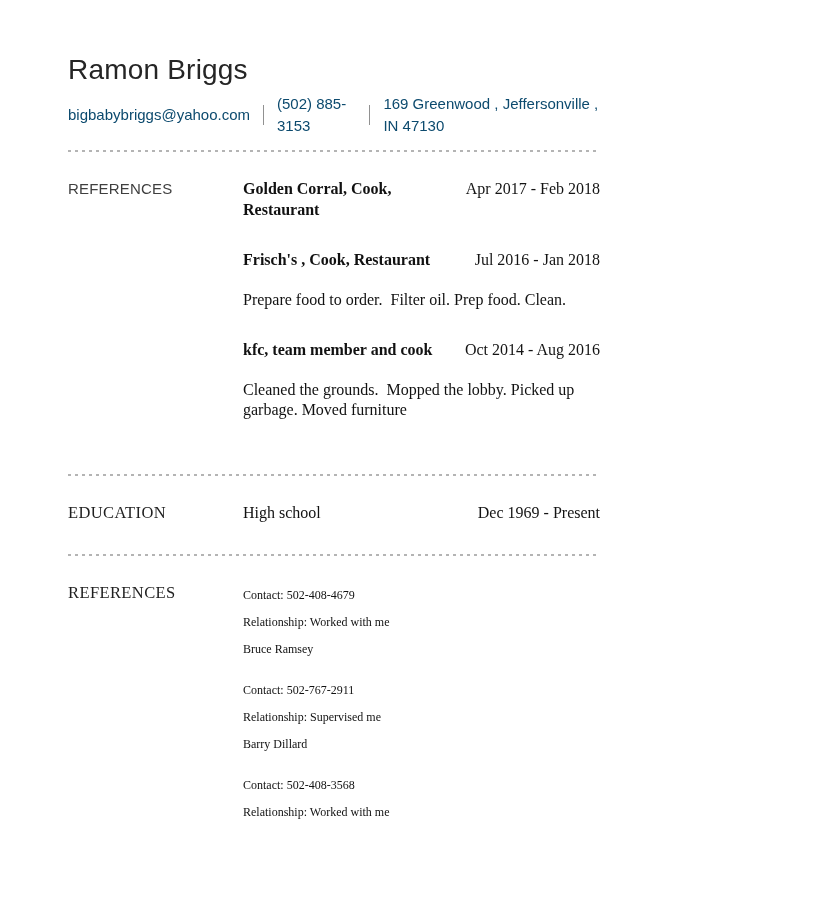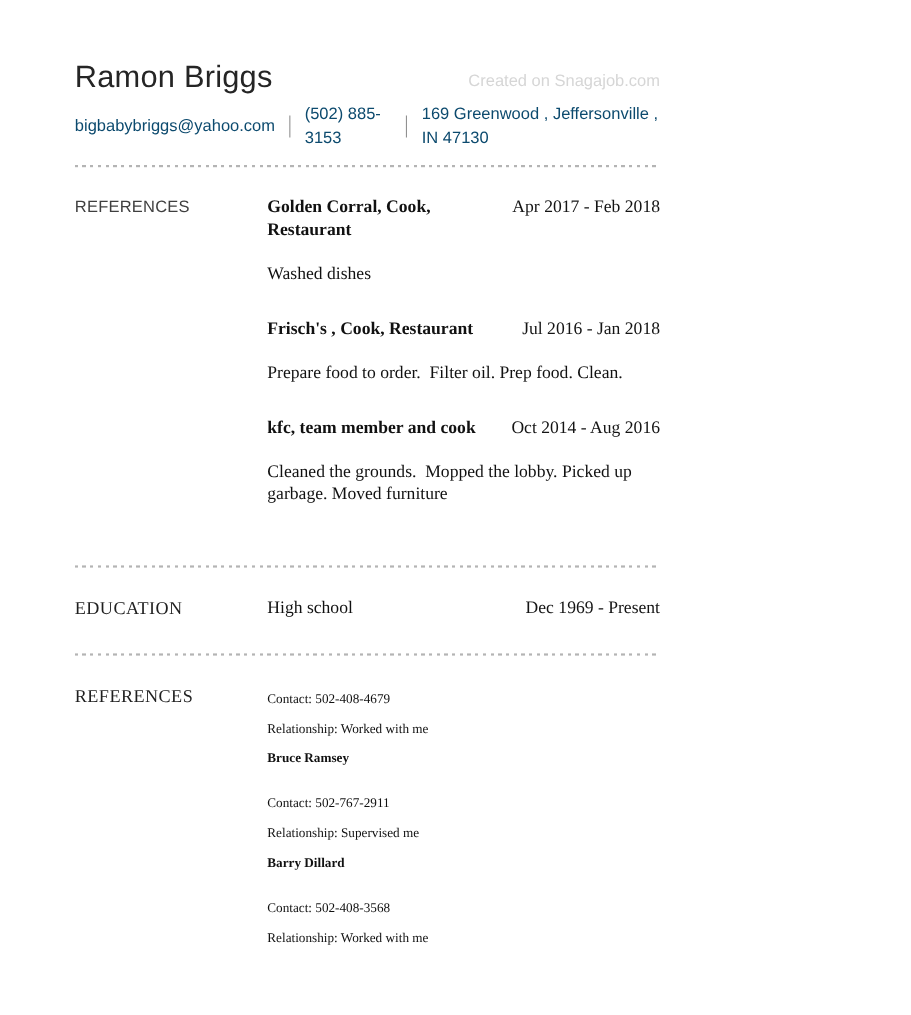--- a/index.html
+++ b/index.html
@@ -66,30 +66,29 @@
   .entry-desc {
     margin-top: 20px; font-size: 16px; line-height: 20px;
     max-width: 500px; white-space: pre-wrap;
   }
   .job { margin-bottom: 29px; }
   .job:last-child { margin-bottom: 12px; }
 
   
   .ref-group { font-size: 12px; line-height: 27px; margin-bottom: 14px; }
   .ref-group:last-child { margin-bottom: 0; }
-  .ref-name { font-weight: bold; }
+  .ref-name { font-weight: normal; }
 </style>
 </head>
 <body>
 
 <div class="page">
 
   <div class="header-row">
     <div class="name">Ramon Briggs</div>
-    <div class="created-note">Created on Snagajob.com</div>
   </div>
 
   <div class="contact-row">
     <span>bigbabybriggs@yahoo.com</span>
     <span class="contact-sep"></span>
     <span>(502) 885-3153</span>
     <span class="contact-sep"></span>
     <span>169 Greenwood , Jeffersonville , IN 47130</span>
   </div>
 
@@ -97,21 +96,20 @@
 
   <div class="section">
     <div class="section-label-sans">REFERENCES</div>
     <div>
 
       <div class="job serif">
         <div class="entry-title-row">
           <span class="entry-title">Golden Corral, Cook, Restaurant</span>
           <span class="entry-dates">Apr 2017 - Feb 2018</span>
         </div>
-        <div class="entry-desc">Washed dishes</div>
       </div>
 
       <div class="job serif">
         <div class="entry-title-row">
           <span class="entry-title">Frisch's , Cook, Restaurant</span>
           <span class="entry-dates">Jul 2016 - Jan 2018</span>
         </div>
         <div class="entry-desc">Prepare food to order.  Filter oil. Prep food. Clean.</div>
       </div>
 

